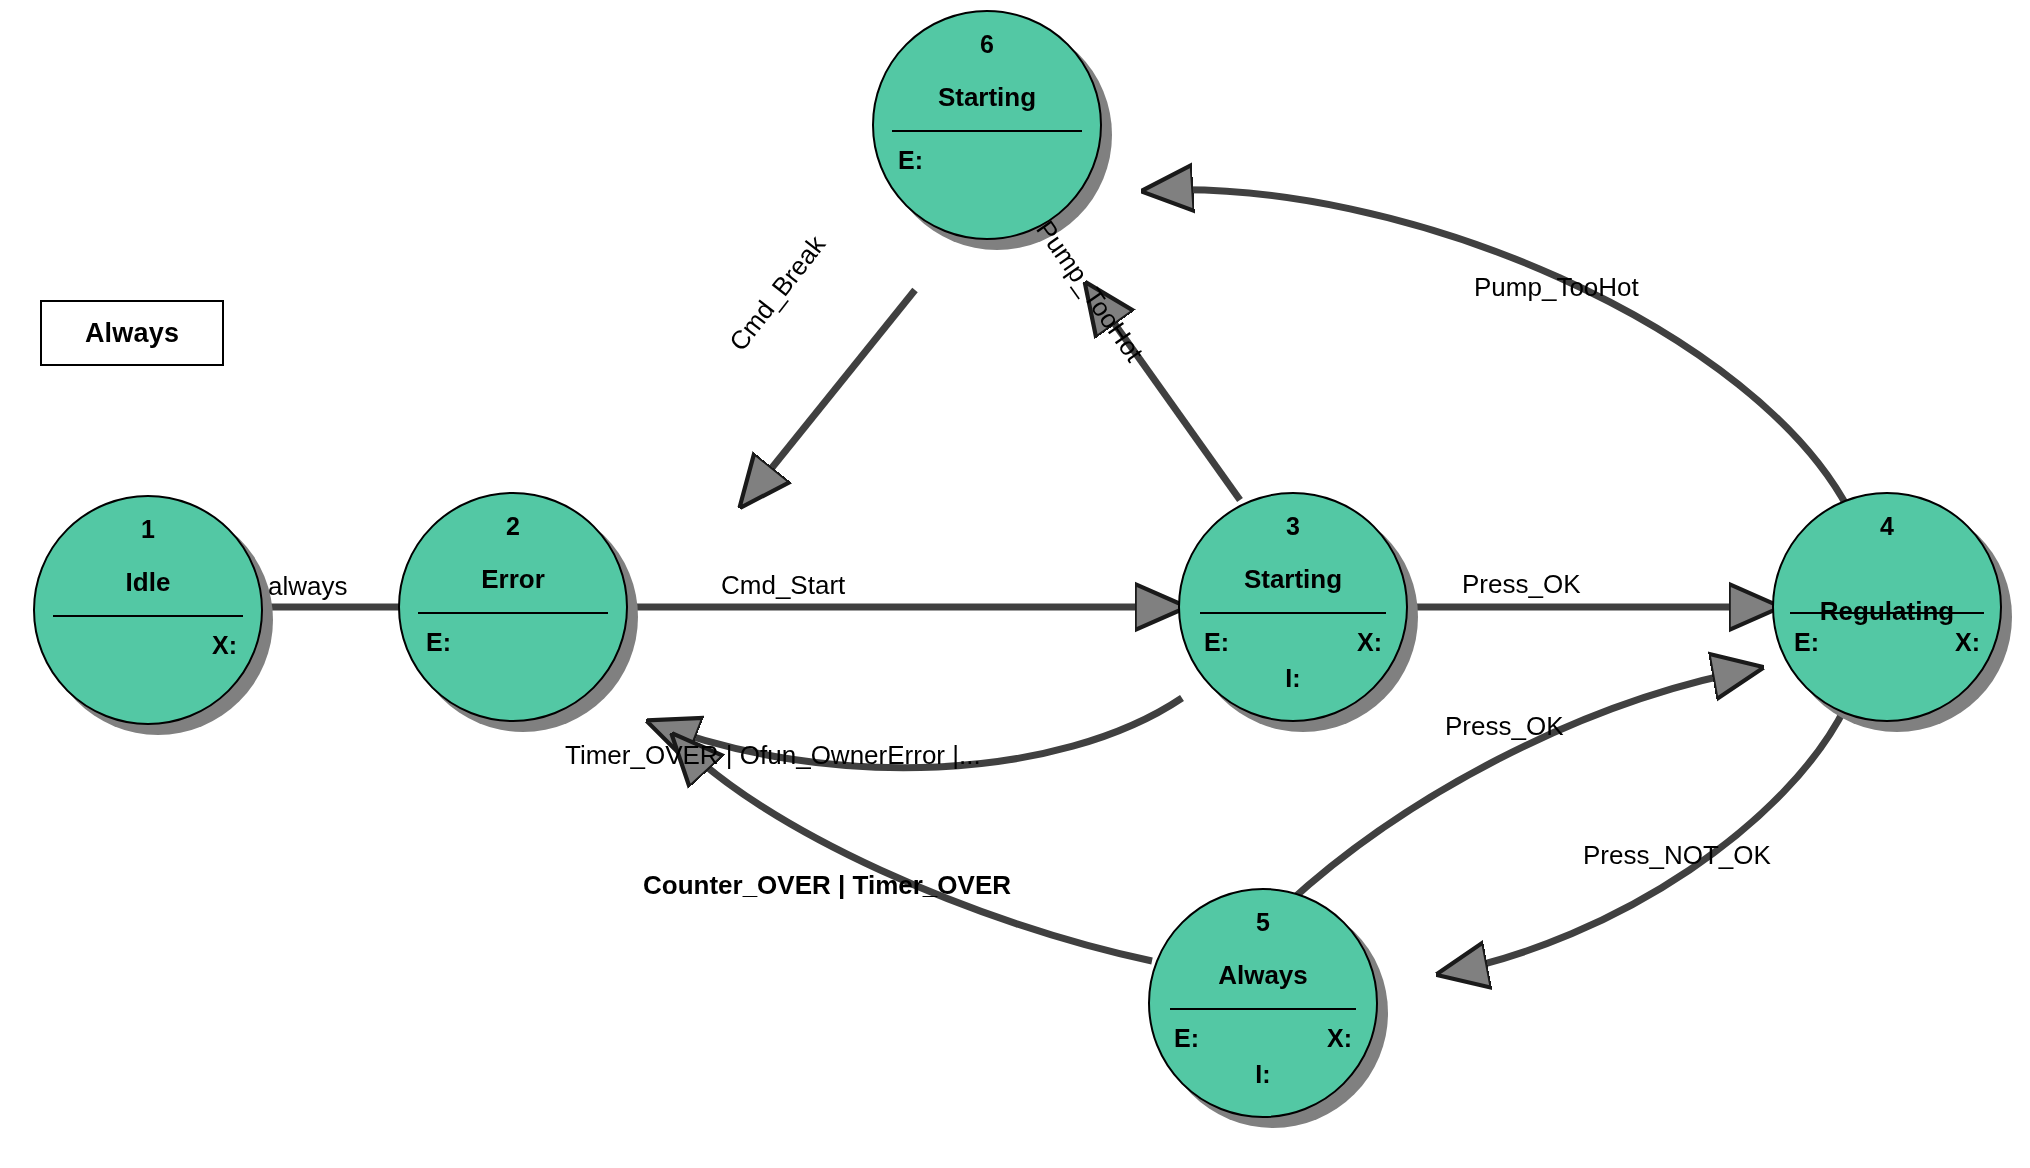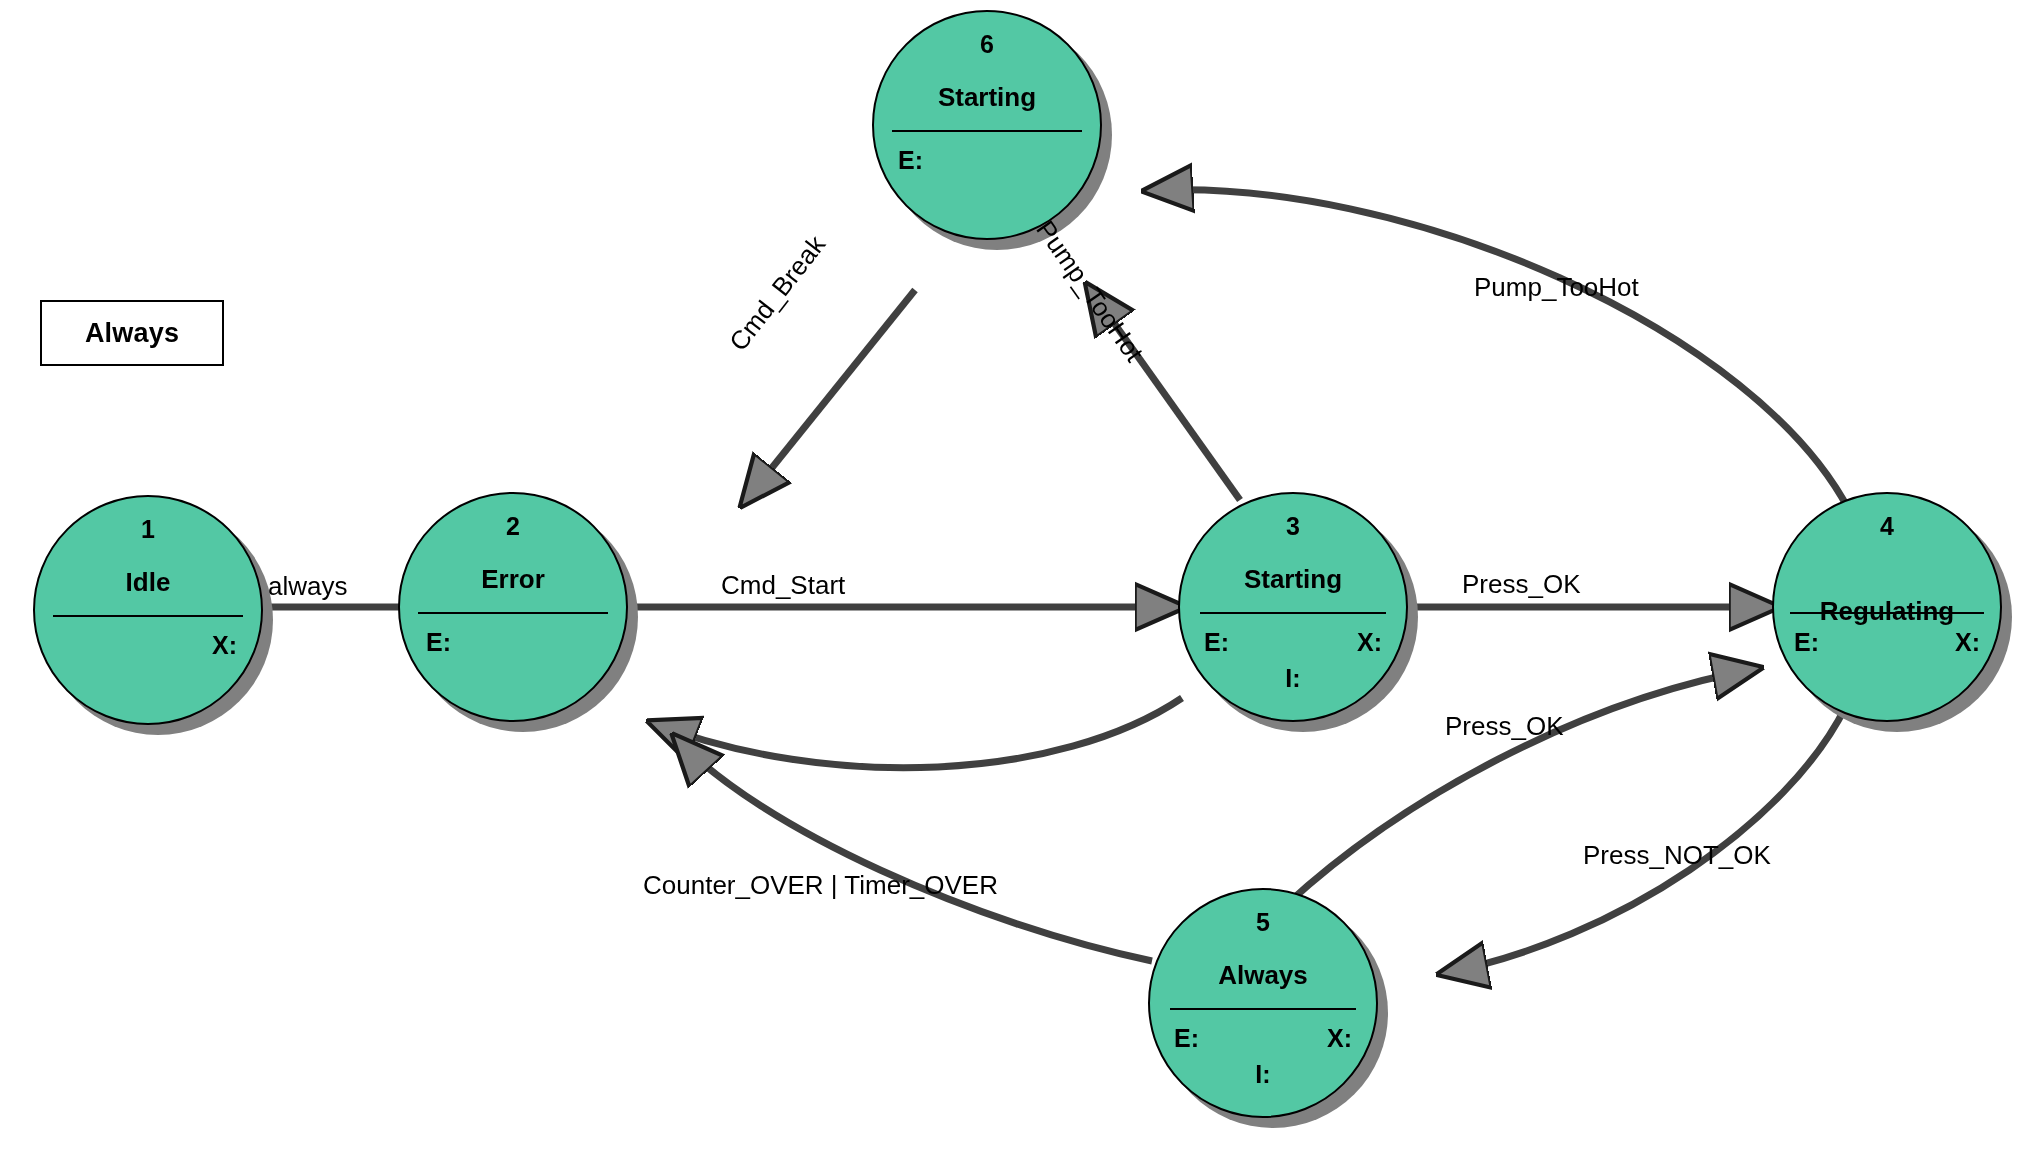--- a/index.html
+++ b/index.html
@@ -144,26 +144,27 @@
     <div class="rule" style="left:20px;width:190px;top:120px;"></div>
     <div class="act" style="left:26px;top:136px;">E:</div>
   </div>
 
   <div class="lbl" style="left:268px;top:571px;">always</div>
 
   <div class="lbl" style="left:721px;top:570px;">Cmd_Start</div>
 
   <div class="lbl" style="left:1462px;top:569px;">Press_OK</div>
 
+  <div class="lbl" style="left:565px;top:740px;">Timer_OVER | Ofun_OwnerError |...</div>
 
   <div class="lbl rot" style="left:1055px;top:215px;transform:rotate(55deg);">Pump_TooHot</div>
 
   <div class="lbl rot" style="left:723px;top:338px;transform:rotate(-52deg);">Cmd_Break</div>
 
   <div class="lbl" style="left:1474px;top:272px;">Pump_TooHot</div>
 
   <div class="lbl" style="left:1583px;top:840px;">Press_NOT_OK</div>
 
   <div class="lbl" style="left:1445px;top:711px;">Press_OK</div>
 
-  <div class="lbl" style="left:643px;top:870px;">Counter_OVER | Timer_OVER</div>
+  <div class="lbl" style="left:643px;top:870px;font-weight:bold;">Counter_OVER | Timer_OVER</div>
 
 </div>
 
 </body></html>

